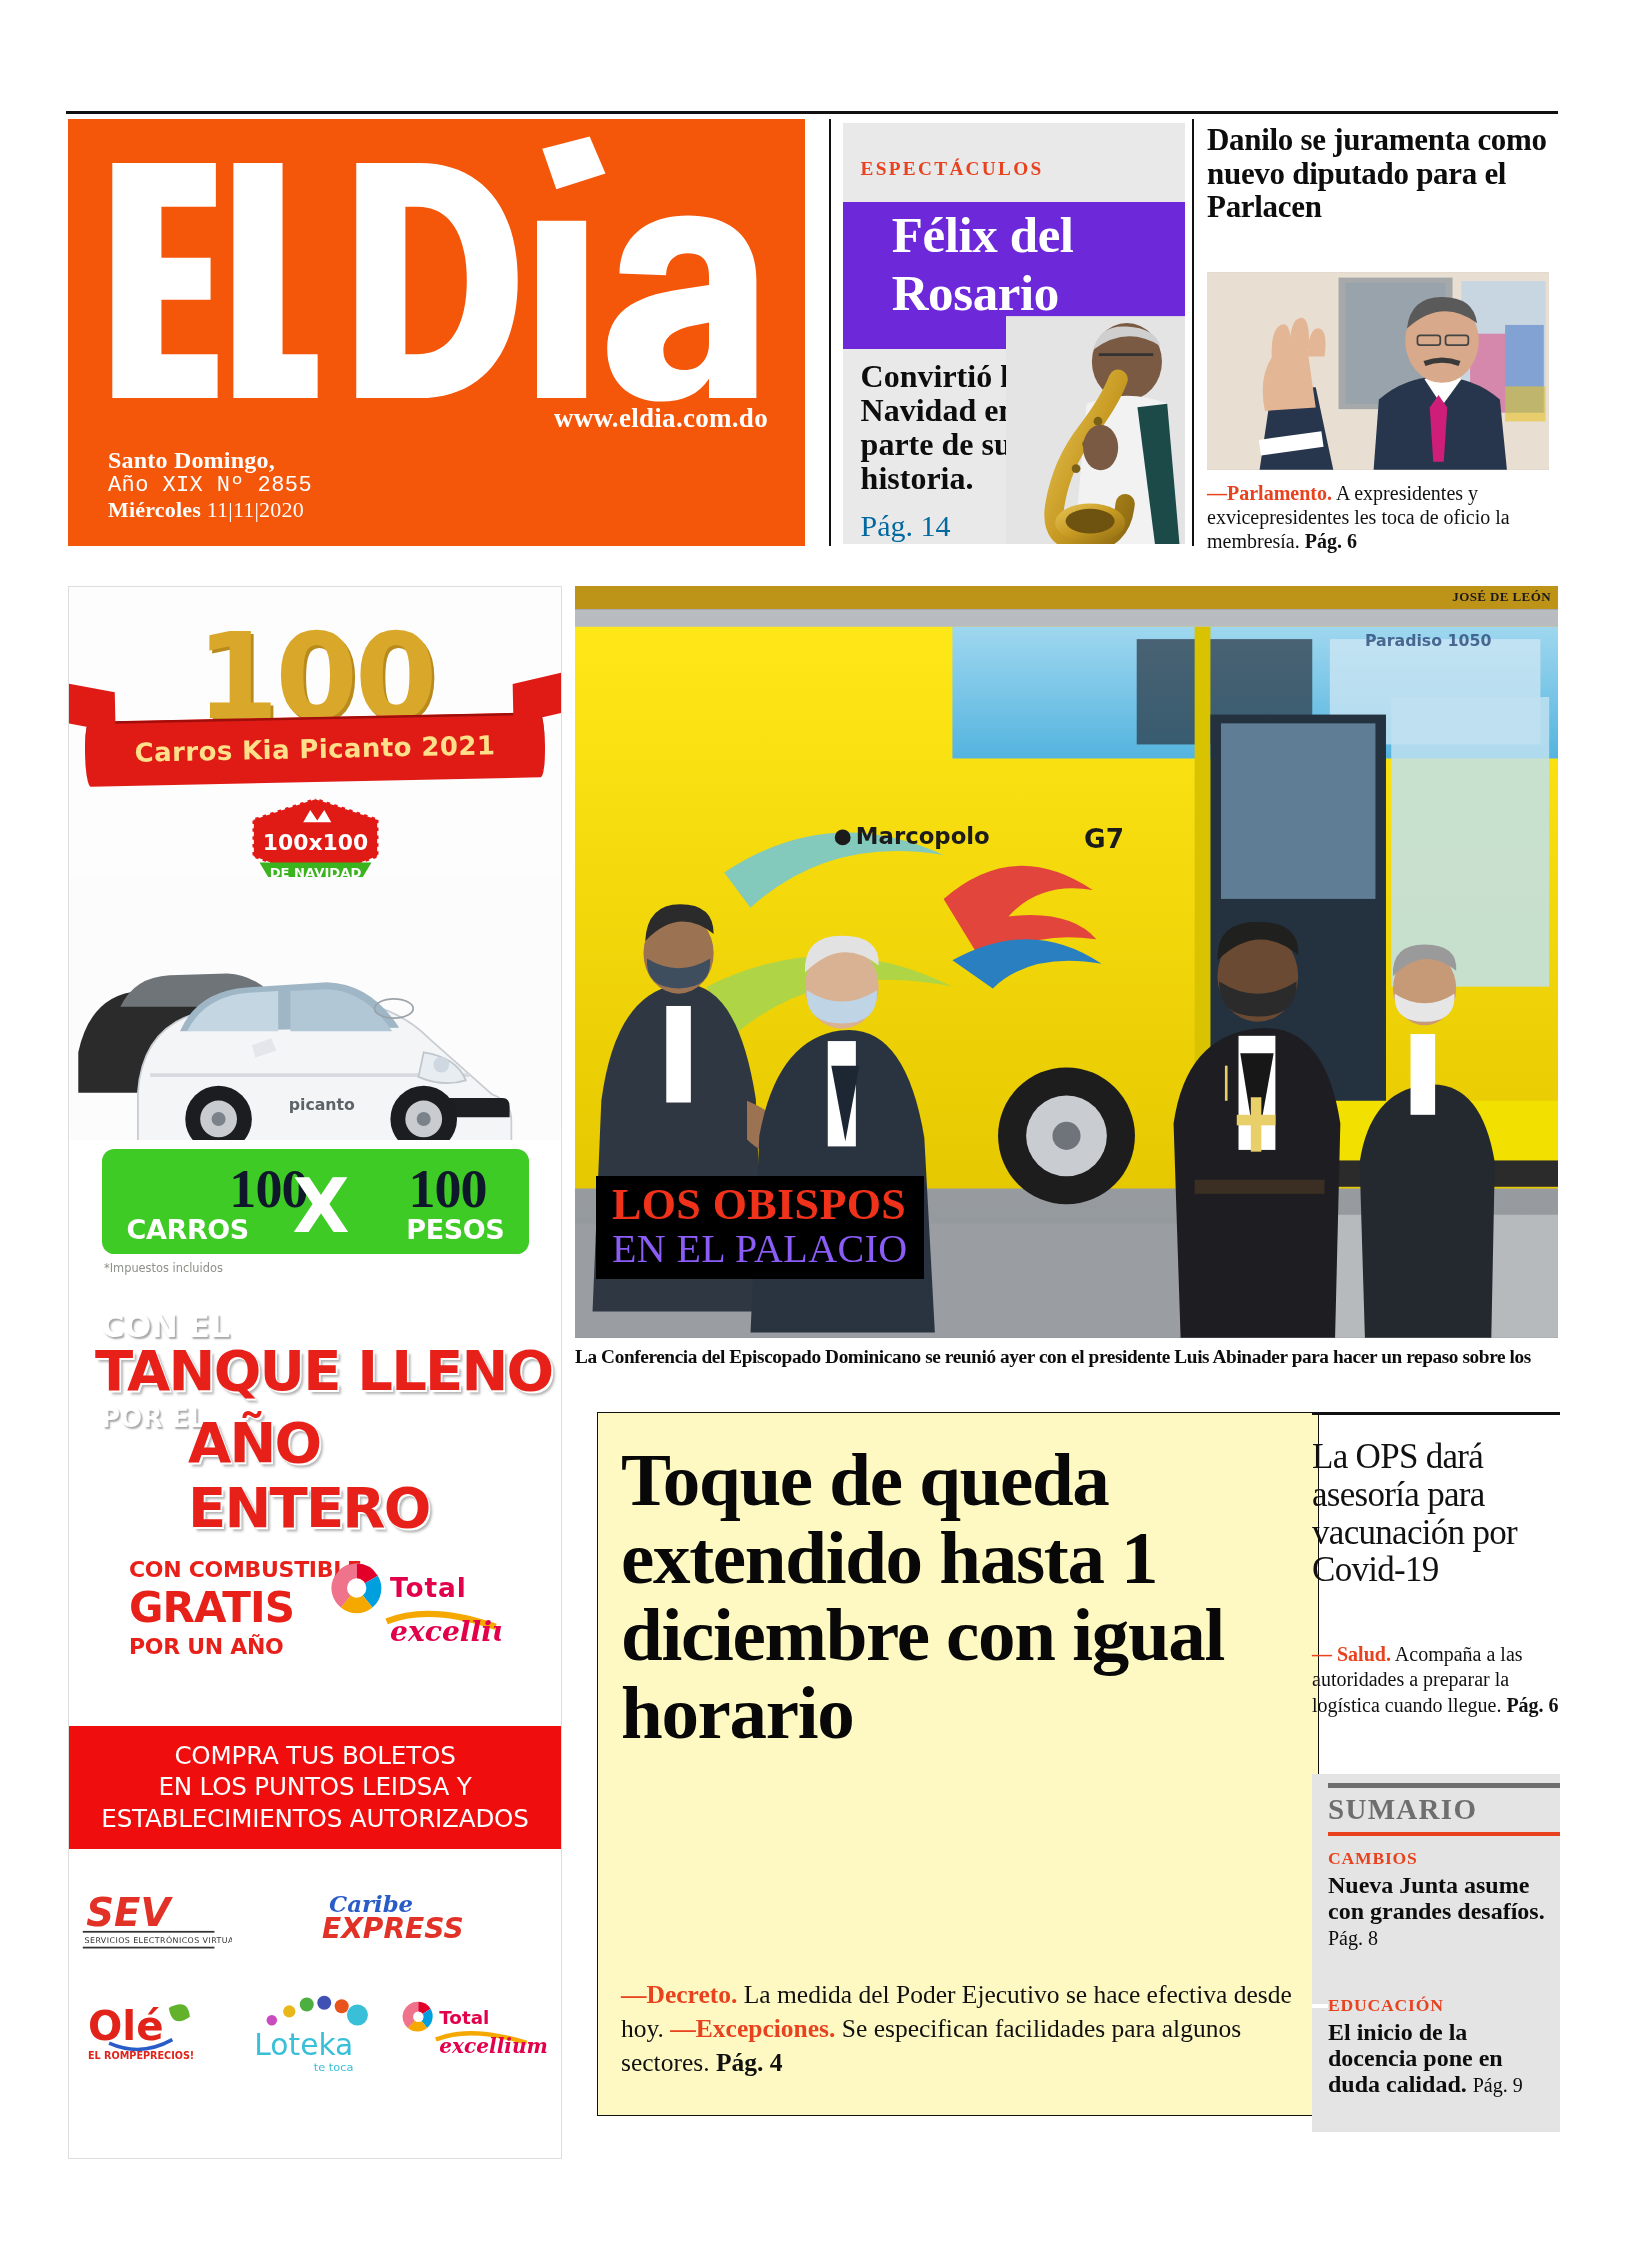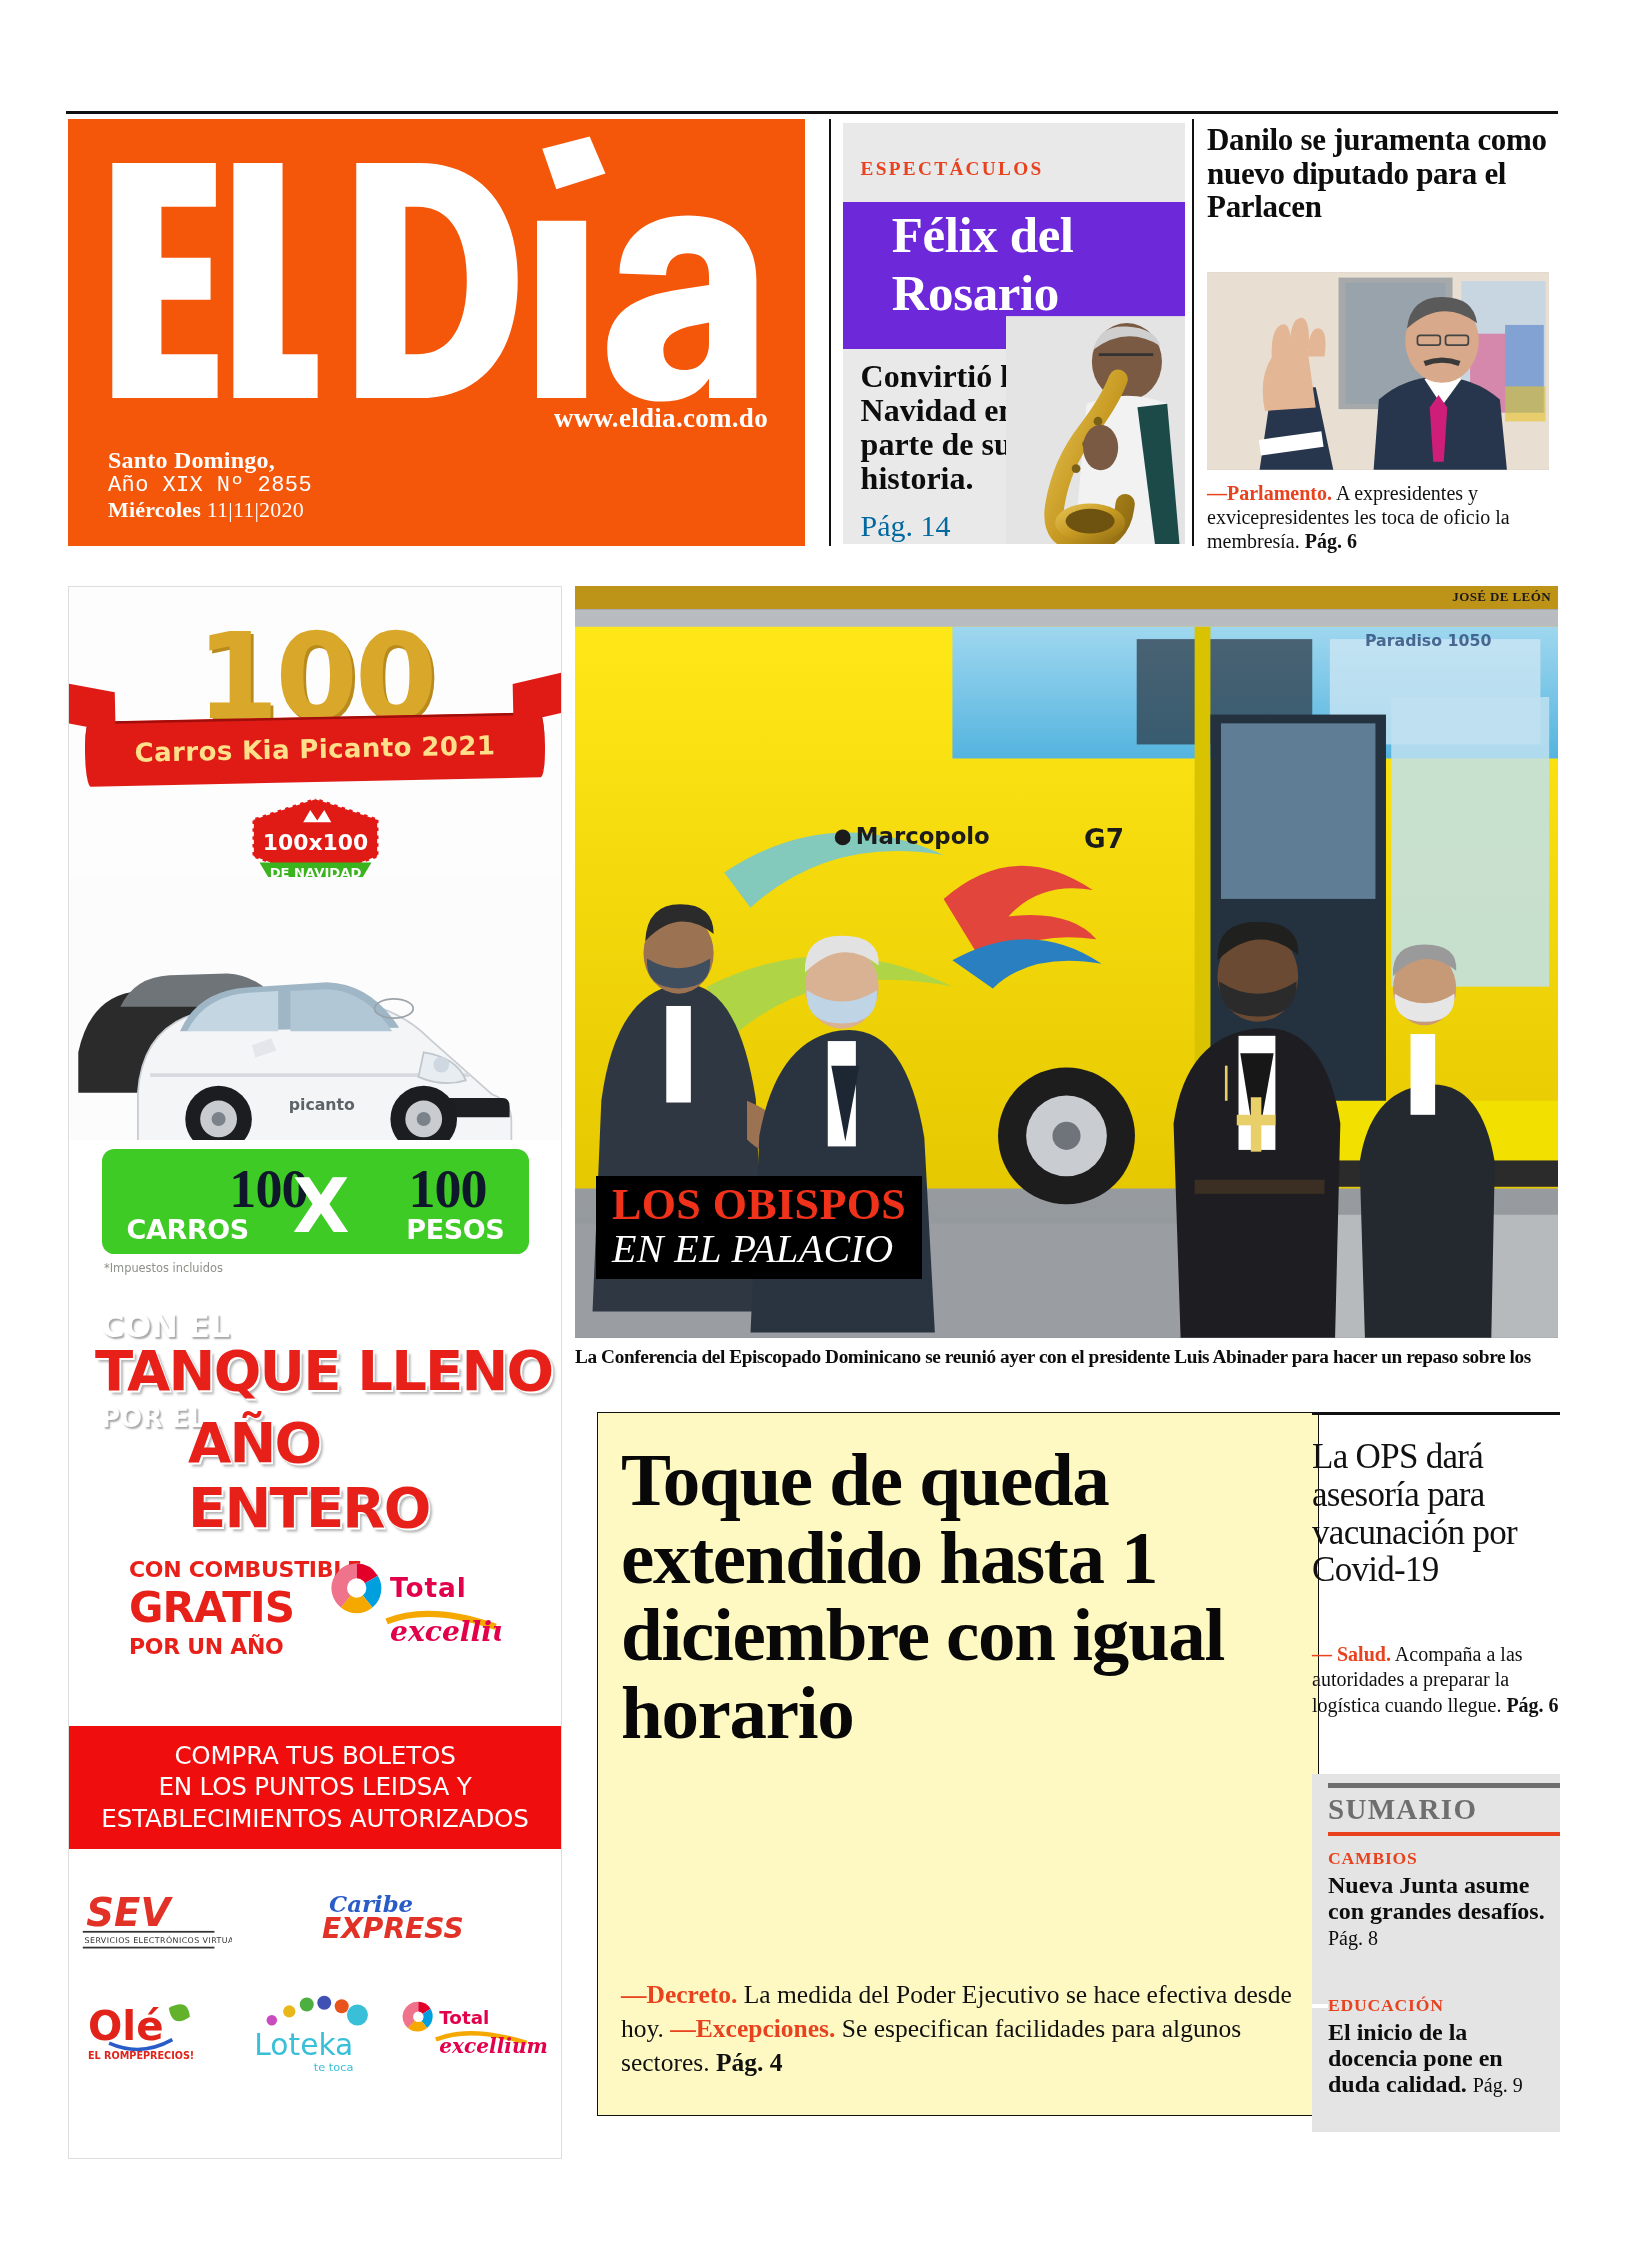--- a/index.html
+++ b/index.html
@@ -193,21 +193,21 @@
   }
   .mp-credit span{
     position:absolute;right:7px;top:2.6px;color:#1a1a1a;
     font-family:"Liberation Serif",serif;font-weight:bold;font-size:13px;letter-spacing:0.4px;
   }
   .mp-img{position:absolute;left:0;top:23px;width:983px;height:729px;overflow:hidden;background:#6d737a;}
   .mp-overlay{
     position:absolute;left:21px;top:590px;padding:7px 16px 8.8px 16px;background:#000;
   }
   .mp-ov1{color:#F0321B;font-weight:bold;font-size:44px;line-height:1.0;letter-spacing:0.4px;}
-  .mp-ov2{color:#ffffff;font-weight:normal;font-size:40px;line-height:1.08;letter-spacing:0.4px;font-style:italic;}
+  .mp-ov2{color:#8b5cf6;font-weight:normal;font-size:40px;line-height:1.08;letter-spacing:0.4px;}
   .mp-cap{
     position:absolute;left:0;top:758px;width:983px;
     font-weight:bold;font-size:19.3px;line-height:1.32;color:#0d0d0d;
     letter-spacing:-0.4px;
   }
 
   
   .lead-box{
     position:absolute;left:597px;top:1412px;width:720px;height:702px;
     border:1.8px solid #111;background:#fef9c3;

